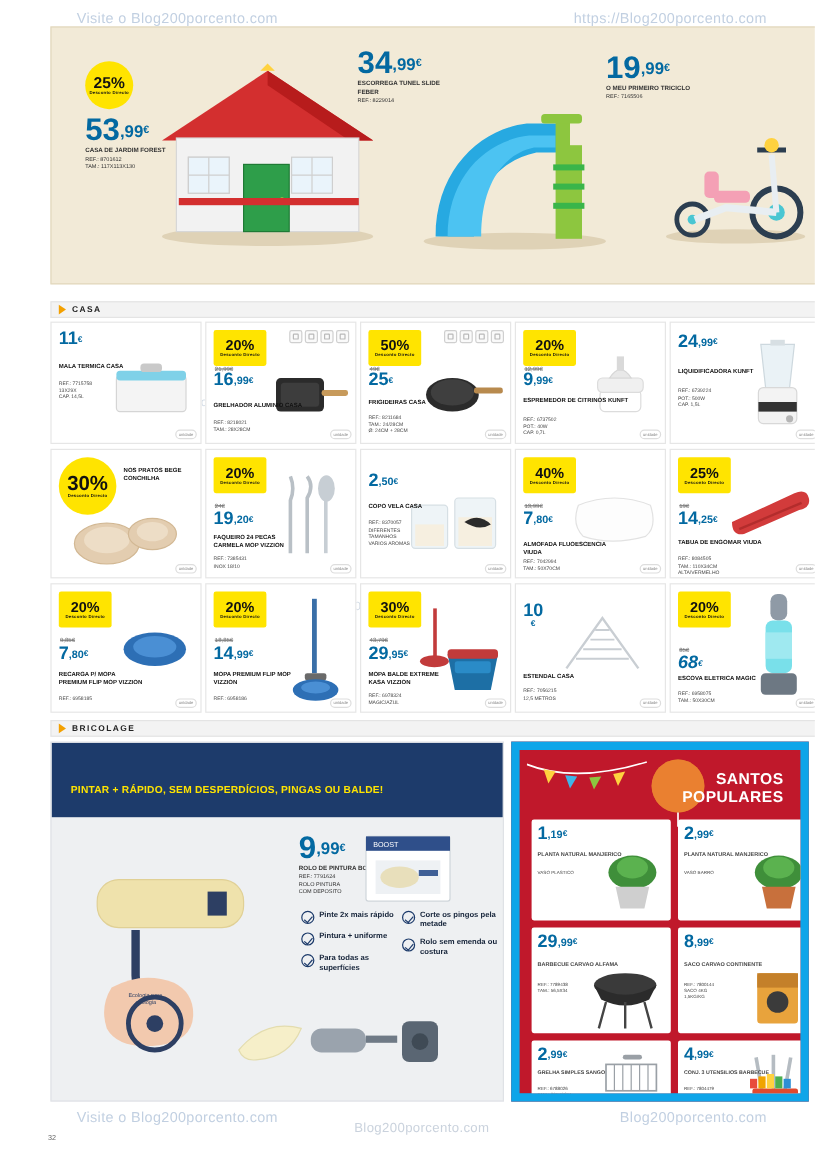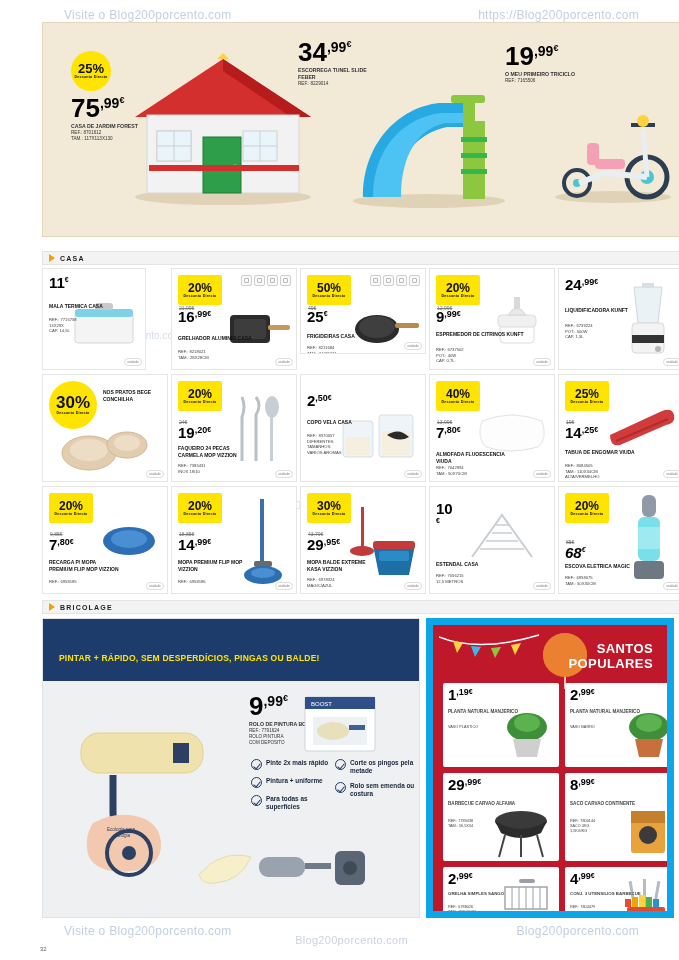--- a/index.html
+++ b/index.html
@@ -42,22 +42,22 @@
   }
   .hero-title {
     position:absolute; left:30px; top:210px;
     font-size:25px; font-weight:bold; font-style:italic;
     color:#1b1b1b; letter-spacing:.2px;
   }
 
   
   .pricebox { position:absolute; }
   .price-main {
-    font-weight:bold; color:#000000; line-height:1;
-    display:flex; align-items:flex-start;
+    font-weight:bold; color:#0369a1; line-height:1;
+    display:flex; align-items:center;
   }
   .price-main .int { font-size:21px; }
   .price-main .dec { font-size:12px; margin-top:1px; }
   .price-main .cur { font-size:8px; margin-top:1px; }
   .price-small .int { font-size:15px; }
   .price-small .dec { font-size:9px; }
   .price-small .cur { font-size:7px; }
   .price-lg .int { font-size:26px; }
   .price-lg .dec { font-size:14px; }
   .price-lg .cur { font-size:9px; }
@@ -225,21 +225,21 @@
       <rect x="44" y="58" width="12" height="22" rx="4" fill="#f4a0b5"></rect>
       <circle cx="100" cy="36" r="6" fill="#ffd23f"></circle>
     </svg>
 
     <div class="pricebox" style="left:28px; top:28px;">
       <div class="flash round" style="margin-bottom:4px;">
         <span class="pct">25%</span>
         <span class="lbl">Desconto Directo</span>
       </div>
       <div class="price-main price-lg">
-        <span class="int">75</span>
+        <span class="int">53</span>
         <span class="dec">,99</span>
         <span class="cur">€</span>
       </div>
       <div class="olddesc">
         <b>CASA DE JARDIM FOREST</b><br>
         <span style="white-space:pre-line">REF.: 8701612
 TAM.: 117X113X130</span>
       </div>
     </div>
 
@@ -267,21 +267,21 @@
       </div>
     </div>
   </div>
 
 
   <div class="secbar" style="left:18px; top:251px; width:643px;">
     <span class="tri"></span>
     <span class="txt">CASA</span>
   </div>
 
-  <div class="cell" style="left:18px; top:268px; width:104px; height:102px;">
+  <div class="cell" style="left:18px; top:268px; width:126px; height:102px;">
     <div class="price-main price-small" style="position:absolute;left:6px;top:6px;">
       <span class="int">11</span>
       <span class="cur">€</span>
     </div>
     <svg width="70" height="52" style="position:absolute;right:6px;top:28px;">
       <rect x="6" y="16" width="58" height="30" rx="3" fill="#f4f4f4" stroke="#d5d5d5"></rect>
       <rect x="6" y="12" width="58" height="8" rx="3" fill="#7fd1e8"></rect>
       <rect x="26" y="6" width="18" height="7" rx="3" fill="#c9c9c9"></rect>
     </svg>
     <div class="ref" style="position:absolute;left:6px;top:34px;white-space:pre-line;"><b>MALA TERMICA CASA</b></div>
@@ -312,21 +312,21 @@
       <rect x="4" y="10" width="40" height="28" rx="4" fill="#2b2b2b"></rect>
       <rect x="8" y="14" width="32" height="20" rx="3" fill="#3d3d3d"></rect>
       <rect x="42" y="20" width="22" height="5" rx="2" fill="#c79a5b"></rect>
     </svg>
     <div class="ref" style="position:absolute;left:6px;top:66px;white-space:pre-line;"><b>GRELHADOR ALUMINIO CASA</b></div>
     <div class="ref" style="position:absolute;left:6px;top:80px;white-space:pre-line;">REF.: 8218021
 TAM.: 28X28CM</div>
     <div class="unitbadge">unidade</div>
   </div>
 
-  <div class="cell" style="left:276px; top:268px; width:126px; height:86px;">
+  <div class="cell" style="left:276px; top:268px; width:126px; height:102px;">
     <div class="flash tag" style="position:absolute;left:6px;top:6px;">
       <span class="pct">50%</span>
       <span class="lbl">Desconto Directo</span>
     </div>
     <div class="icons-row" style="right:5px; top:6px;">
       <span class="ic"></span>
       <span class="ic"></span>
       <span class="ic"></span>
       <span class="ic"></span>
     </div>

